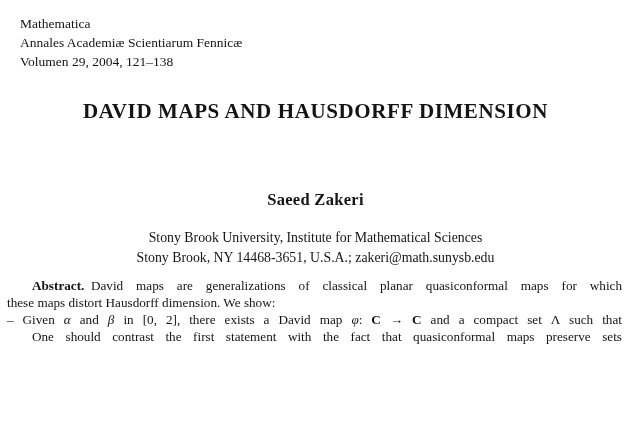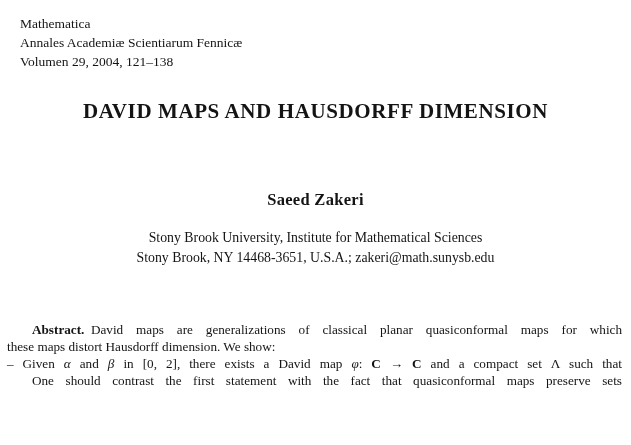--- a/index.html
+++ b/index.html
@@ -29,21 +29,21 @@
     letter-spacing: 0.3px;
     margin-top: 7px;
   }
   .affil {
     position: absolute; left: 0; right: 0; top: 207px;
     text-align: center;
     font-size: 13.8px; line-height: 19.5px; margin-top: 21px;
   }
   .abstract {
     position: absolute; left: 7px; right: 9px; top: 277px;
-    font-size: 13.2px; line-height: 17.1px; margin-top: 44px;
+    font-size: 13.2px; line-height: 17.1px;
   }
   .abstract .line { text-align: left; }
   .abstract .line.j { text-align: justify; text-align-last: justify; }
   .abstract .line.ind { text-indent: 25px; }
   .abstract b { font-weight: 700; }
   .abstract i { font-style: italic; }
   sub, sup { font-size: 0.68em; line-height: 0; }
   sub { vertical-align: -0.3em; }
   sup { vertical-align: 0.45em; }
 </style>

